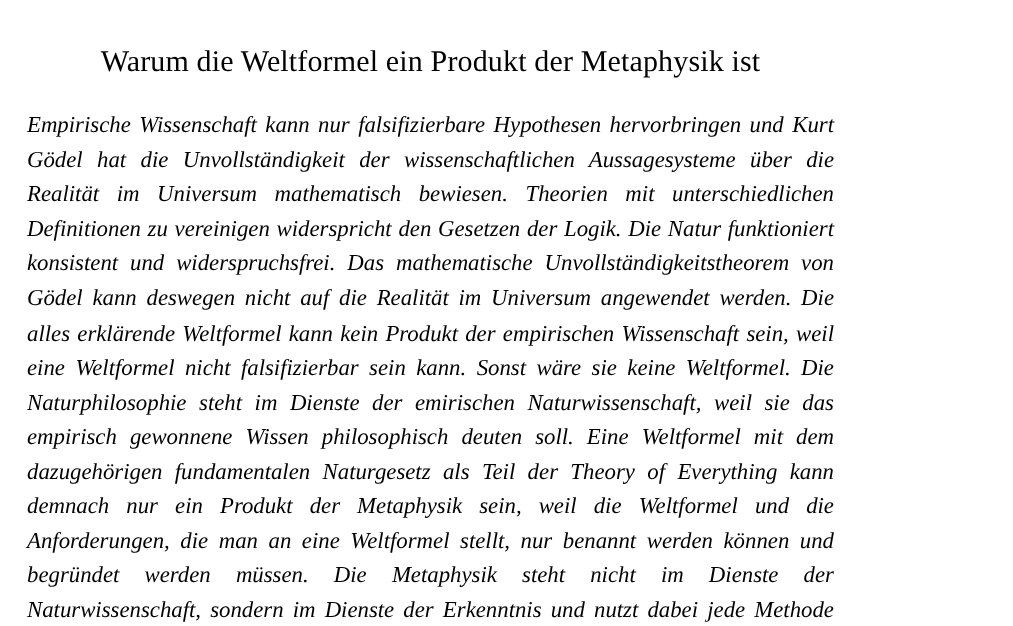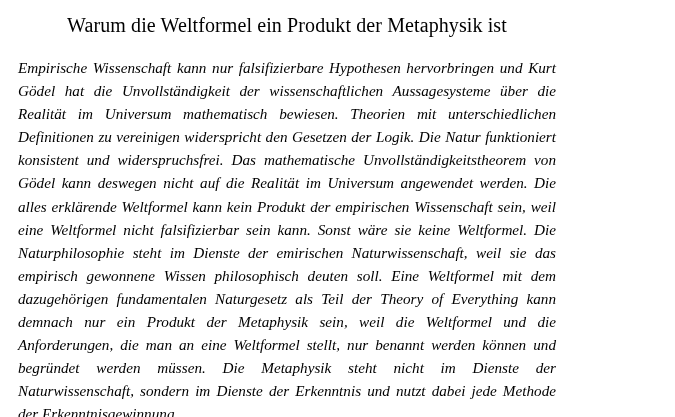--- a/index.html
+++ b/index.html
@@ -11,21 +11,21 @@
     height: 417px;
     background: #ffffff;
     font-family: "Liberation Serif", "DejaVu Serif", serif;
     color: #000000;
     overflow: hidden;
   }
   .page {
     width: 574px;
     height: 417px;
     box-sizing: border-box;
-    padding: 0 18px;
+    padding: 16px 18px;
     position: relative;
   }
   .doc-title {
     text-align: center;
     font-size: 20px;
     font-weight: normal;
     margin: 0;
     padding-top: 12px;
     letter-spacing: 0.1px;
     line-height: 1.3;

